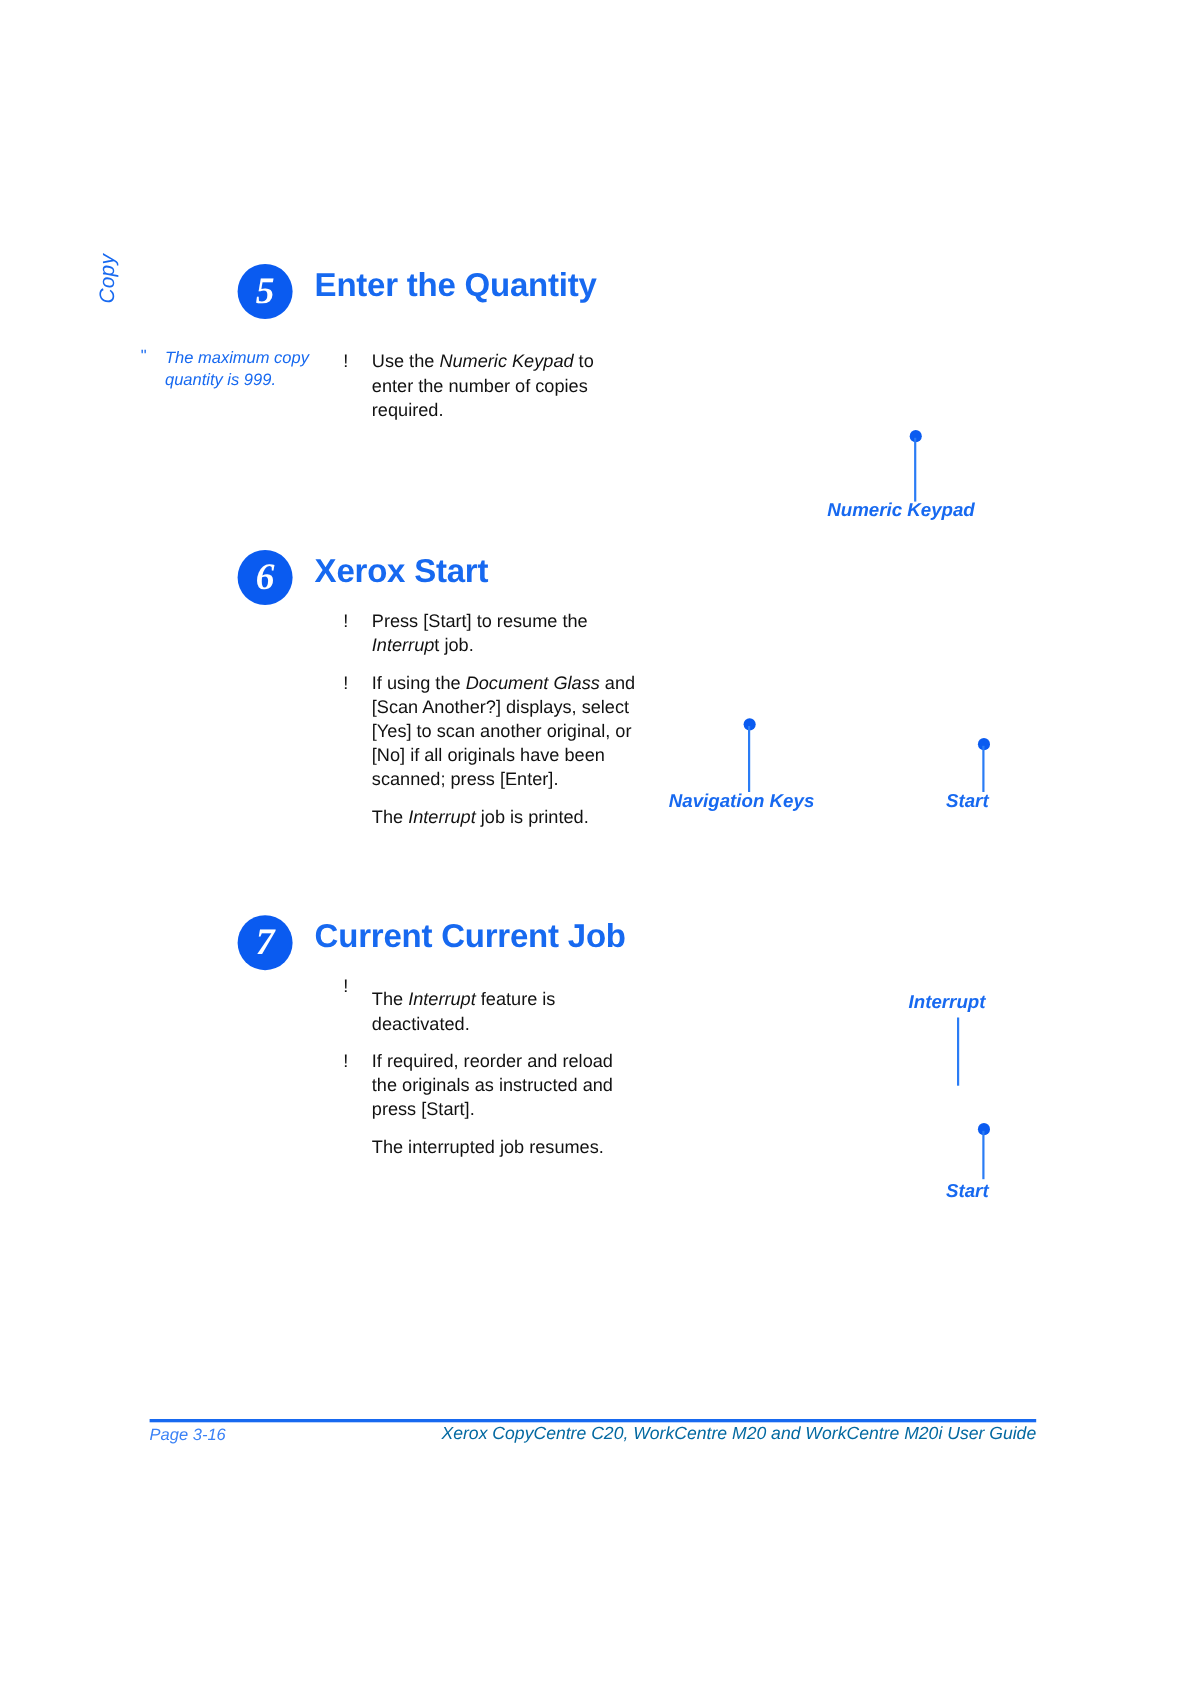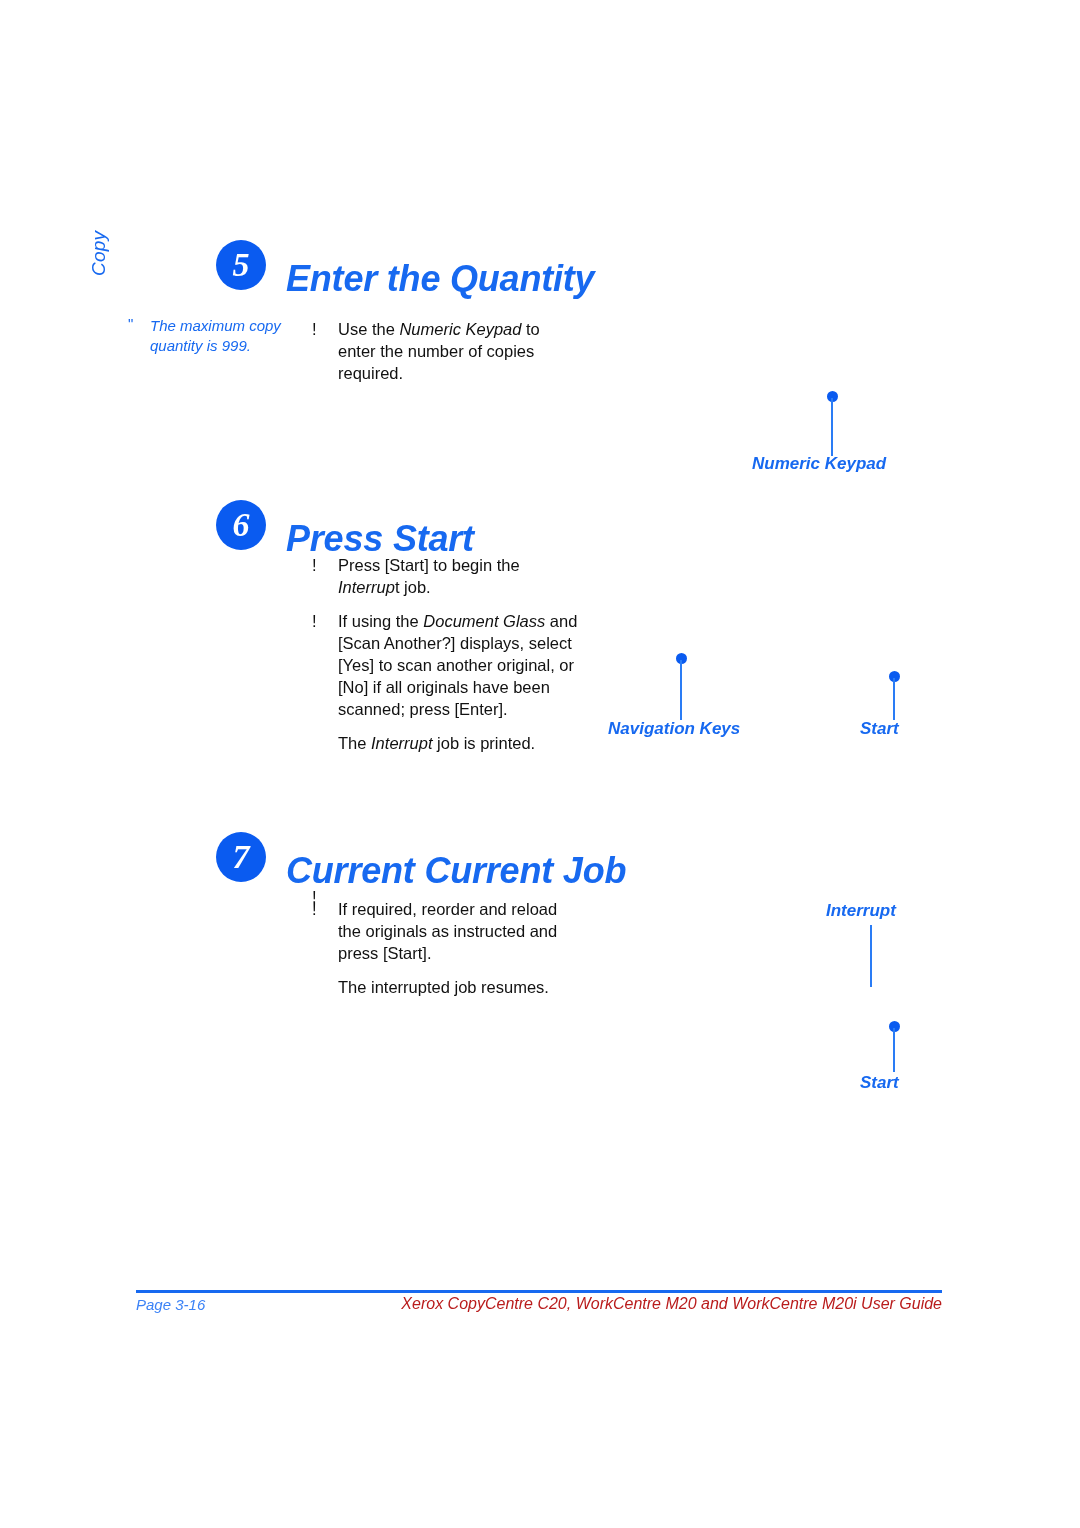--- a/index.html
+++ b/index.html
@@ -56,25 +56,24 @@
     font-size: 34px;
     font-weight: bold;
     font-style: italic;
     line-height: 50px;
     text-align: center;
     font-family: "Liberation Serif", serif;
   }
   .step-title {
     position: absolute;
     left: 70px;
-    top: 18px;
-    color: #1769f0;
-    font-size: 36px;
+    top: 3px;
+    color: #1769f0;
+    font-size: 30px;
     font-weight: bold;
-    font-style: italic;
     white-space: nowrap;
     letter-spacing: -0.2px;
   }
 
   
   .body-col {
     position: absolute;
     width: 268px;
   }
   .para {
@@ -153,21 +152,21 @@
     top: 1296px;
     color: #3b82f6;
     font-style: italic;
     font-size: 15px;
     font-weight: normal;
   }
   .footer-right {
     position: absolute;
     right: 138px;
     top: 1295px;
-    color: #b91c1c;
+    color: #0369a1;
     font-style: italic;
     font-size: 16px;
     white-space: nowrap;
   }
 </style>
 </head>
 <body>
 
 <div id="page">
 
@@ -186,46 +185,49 @@
   </div>
 
   <div class="note">
     <span class="note-mark">"</span>
     <span>The maximum copy quantity is 999.</span>
   </div>
 
   <div class="step" style="left:216px; top:500px;">
     <div class="step-head">
       <div class="badge">6</div>
-      <div class="step-title">Press Start</div>
+      <div class="step-title">Xerox Start</div>
     </div>
   </div>
   <div class="body-col" style="left:310px; top:554px;">
     <div class="para">
-      <span class="bullet">!</span><span class="runs"><span>Press [Start] to begin the </span><i>Interrup</i><span>t job.</span></span>
+      <span class="bullet">!</span><span class="runs"><span>Press [Start] to resume the </span><i>Interrup</i><span>t job.</span></span>
     </div>
     <div class="para">
       <span class="bullet">!</span><span class="runs"><span>If using the </span><i>Document Glass</i><span> and [Scan Another?] displays, select [Yes] to scan another original, or [No] if all originals have been scanned; press [Enter].</span></span>
     </div>
     <div class="para">
       <span class="bullet"></span><span class="runs"><span>The </span><i>Interrupt</i><span> job is printed.</span></span>
     </div>
   </div>
 
   <div class="step" style="left:216px; top:832px;">
     <div class="step-head">
       <div class="badge">7</div>
       <div class="step-title">Current Current Job</div>
     </div>
   </div>
   <div class="body-col" style="left:310px; top:886px;">
     <div class="para">
       <span class="bullet">!</span>
     </div>
     <div class="para">
+      <span class="bullet"></span><span class="runs"><span>The </span><i>Interrupt</i><span> feature is deactivated.</span></span>
+    </div>
+    <div class="para">
       <span class="bullet">!</span><span class="runs"><span>If required, reorder and reload the originals as instructed and press [Start].</span></span>
     </div>
     <div class="para">
       <span class="bullet"></span><span class="runs"><span>The interrupted job resumes.</span></span>
     </div>
   </div>
 
   <div class="lead-dot" style="left:827px; top:391px;"></div>
   <div class="lead-line" style="left:831px; top:398px; height:58px;"></div>
   <div class="callout-label" style="left:752px; top:454px;">Numeric Keypad</div>

